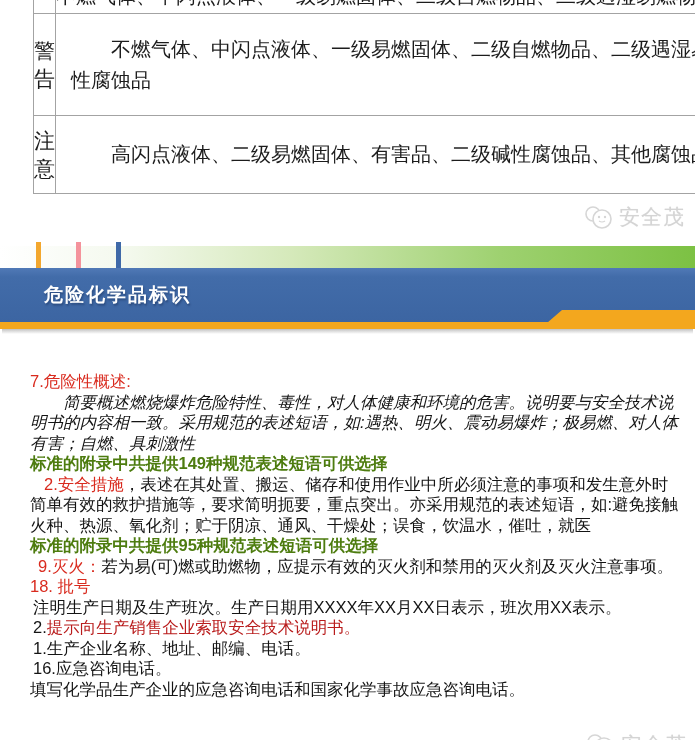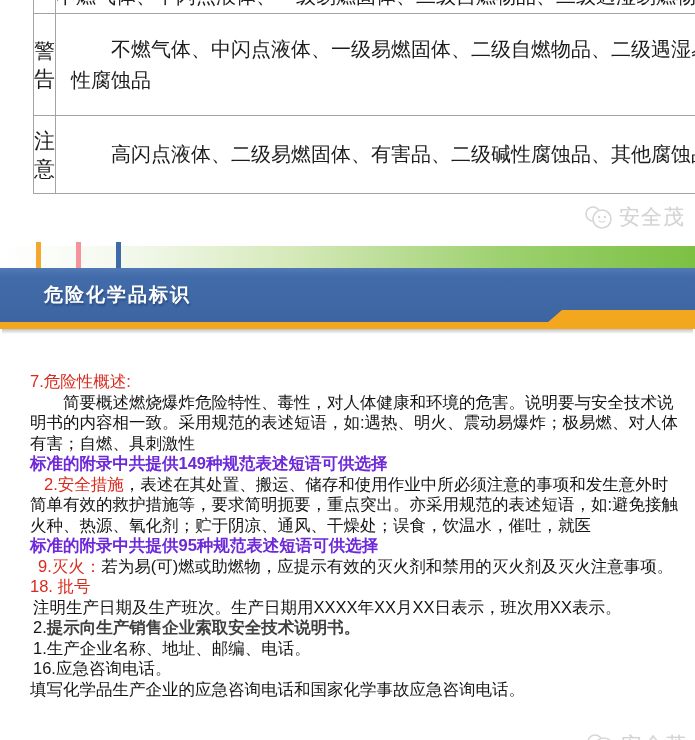--- a/index.html
+++ b/index.html
@@ -43,27 +43,27 @@
                   clip-path:polygon(0 100%,22px 0,100% 0,100% 100%); }
   .banner-shadow { position:absolute; top:87px; left:2px; right:2px; height:5px;
                    background:linear-gradient(180deg,rgba(110,110,110,.42),rgba(110,110,110,0)); }
 
   
   .body-text { position:absolute; left:0; top:345px; width:695px; padding:0 12px 0 30px;
                font-size:16.5px; line-height:20.5px; color:#141414;margin-top:26px; }
   .body-text p { margin:0; }
   .red { color:#d92a1e; }
   .p7h { margin-left:8px; }
-  .indent2 { text-indent:2em; }
-  .note { color:#6d28d9; font-weight:bold; margin-left:26px; }
+  .indent2 { text-indent:2em;font-style:italic; }
+  .note { color:#4d7c0f; font-weight:bold; margin-left:26px; }
   .p8 { text-indent:14px; }
   .p9 { text-indent:8px; }
   .p10h { margin-left:14px; }
   .tiny-indent { text-indent:3px; }
-  .item11-red { color:#404040; font-weight:bold; }
+  .item11-red { color:#b91c1c; font-weight:normal; }
 </style>
 </head>
 <body>
 
 <div class="page">
 
   <table class="hazard-table">
     <tbody>
         <tr class="clip-row">
       <td class="label-cell"></td>

